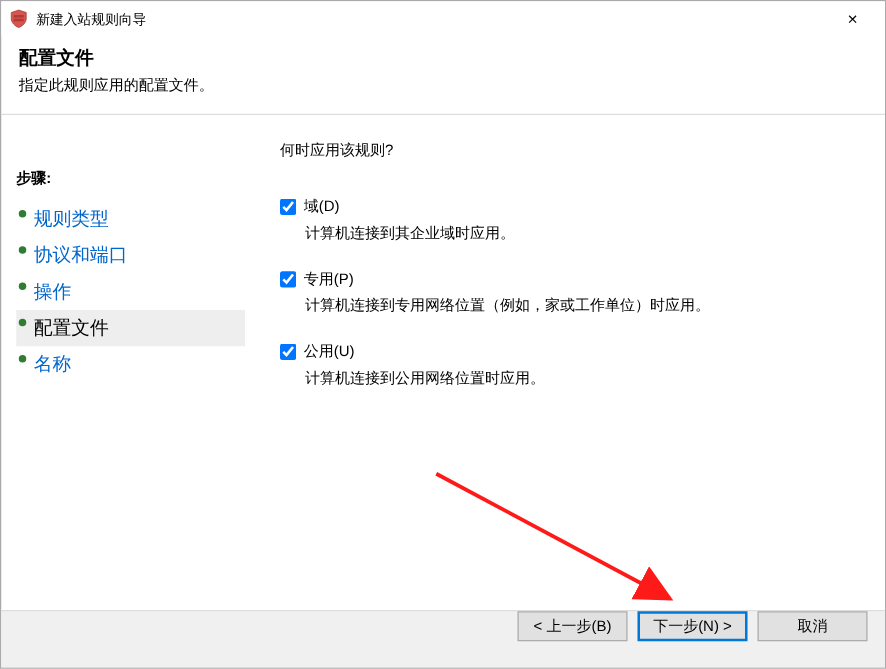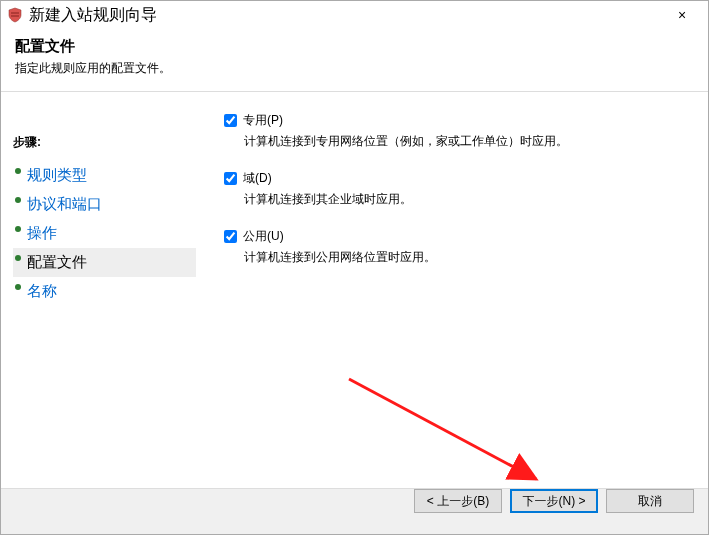--- a/index.html
+++ b/index.html
@@ -18,21 +18,21 @@
   display: flex;
   align-items: center;
   padding: 0 6px;
   background: #fff;
 }
 .titlebar .app-icon {
   width: 16px; height: 16px;
   margin-right: 6px;
   display: flex; align-items: center; justify-content: center;
 }
-.titlebar .title { flex: 1; font-size: 16px; }
+.titlebar .title { flex: 1; font-size: 11px; }
 .titlebar .close {
   width: 40px; height: 28px;
   display: flex; align-items: center; justify-content: center;
   font-size: 14px; cursor: pointer;
 }
 .header {
   padding: 8px 14px 14px 14px;
 }
 .header h1 { font-size: 15px; font-weight: bold; margin-bottom: 4px; }
 .header .sub { font-size: 12px; font-family: Liberation Mono, monospace; }
@@ -134,35 +134,36 @@
     <ul>
       <li class="link"><span class="bullet"></span><span>规则类型</span></li>
       <li class="link"><span class="bullet"></span><span>协议和端口</span></li>
       <li class="link"><span class="bullet"></span><span>操作</span></li>
       <li class="current"><span class="bullet"></span><span>配置文件</span></li>
       <li class="link"><span class="bullet"></span><span>名称</span></li>
     </ul>
   </div>
 
   <div class="main">
+    <div class="prompt">何时应用该规则?</div>
+
+    <div class="option">
+      <div class="row1">
+        <input type="checkbox" checked="" style="">
+        <span class="label">域(D)</span>
+      </div>
+      <div class="desc">计算机连接到其企业域时应用。</div>
+    </div>
 
     <div class="option">
       <div class="row1">
         <input type="checkbox" checked="" style="">
         <span class="label">专用(P)</span>
       </div>
       <div class="desc">计算机连接到专用网络位置（例如，家或工作单位）时应用。</div>
-    </div>
-
-    <div class="option">
-      <div class="row1">
-        <input type="checkbox" checked="" style="">
-        <span class="label">域(D)</span>
-      </div>
-      <div class="desc">计算机连接到其企业域时应用。</div>
     </div>
 
     <div class="option">
       <div class="row1">
         <input type="checkbox" checked="" style="">
         <span class="label">公用(U)</span>
       </div>
       <div class="desc">计算机连接到公用网络位置时应用。</div>
     </div>
   </div>

